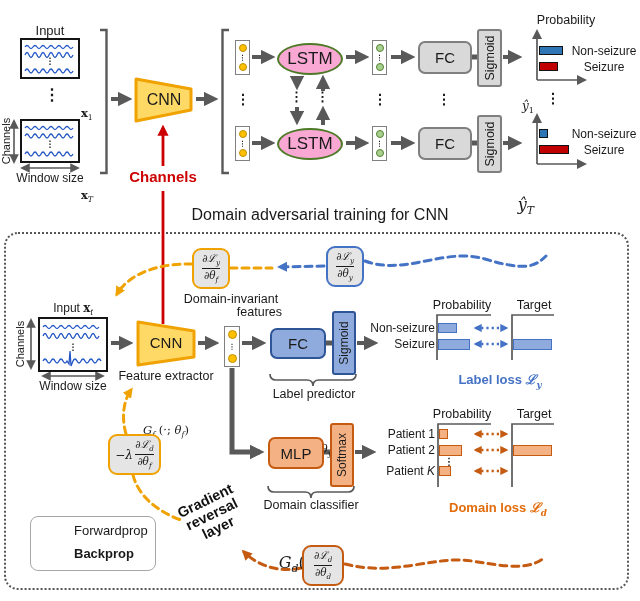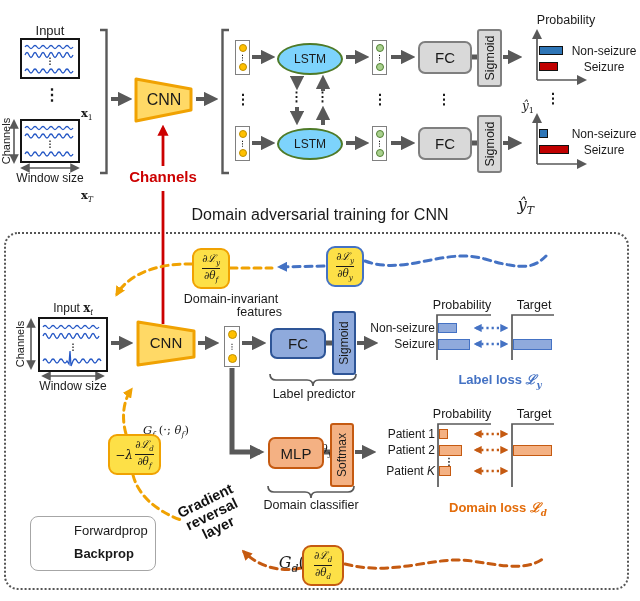--- a/index.html
+++ b/index.html
@@ -6,32 +6,32 @@
   #fig{position:relative;width:640px;height:601px;background:#fff;overflow:hidden;
        font-family:"Liberation Sans",sans-serif;color:#1a1a1a;}
   .lbl{position:absolute;font-size:12px;color:#1a1a1a;white-space:nowrap;line-height:1.1;}
   .ctr{text-align:center;}
   .rgt{text-align:right;}
   .mathser{font-family:"DejaVu Serif",serif;margin-top:40px;}
   .node{position:absolute;display:flex;align-items:center;justify-content:center;box-sizing:border-box;}
   .gray-node{background:#D9D9D9;border:2.5px solid #7F7F7F;border-radius:7px;font-size:15px;}
   .blue-node{background:#8FAADC;border:2.5px solid #2E5597;border-radius:7px;font-size:15px;}
   .orange-node{background:#F4B183;border:2.5px solid #C55A11;border-radius:7px;font-size:15px;}
-  .lstm{background:#7dd3fc;border:2.5px solid #4E7A28;border-radius:50%;font-size:12px;}
+  .lstm{background:#f9a8d4;border:2.5px solid #4E7A28;border-radius:50%;font-size:17px;}
   .vtext{transform:rotate(-90deg);white-space:nowrap;font-size:12.5px;}
   .vec{position:absolute;background:#fff;border:1.8px solid #808080;box-sizing:border-box;
        display:flex;flex-direction:column;align-items:center;justify-content:space-between;padding:3px 0;}
   .circ{width:8px;height:8px;border-radius:50%;box-sizing:border-box;}
   .circ.orange{background:#FFC000;border:1.4px solid #BF8F00;}
   .circ.green{background:#A9D18E;border:1.4px solid #538135;}
   .tinydots{font-size:7px;font-weight:bold;line-height:0.8;color:#1a1a1a;}
   .vdots{position:absolute;font-weight:bold;color:#1a1a1a;line-height:0.9;font-size:14px;}
   .wavebox{position:absolute;background:#fff;border:2.4px solid #141414;box-sizing:border-box;}
   .wavebox .wdots{position:absolute;left:50%;transform:translateX(-50%);font-size:9px;font-weight:bold;line-height:1;}
-  .gradbox{position:absolute;background:#fde047;border-radius:9px;display:flex;align-items:center;
+  .gradbox{position:absolute;background:#e5e5e5;border-radius:9px;display:flex;align-items:center;
            justify-content:center;box-sizing:border-box;gap:2px;}
   .gradbox.gold{border:2.6px solid #F0A202;}
   .gradbox.blue{border:2.6px solid #4472C4;}
   .gradbox.dkor{border:2.6px solid #C55A11;}
   .frac{text-align:center;font-family:"DejaVu Serif",serif;font-style:italic;font-size:10.5px;line-height:1.08;color:#1a1a1a;}
   .frac .den{border-top:1.1px solid #1a1a1a;padding-top:1px;margin-top:1px;}
   .pfx{font-family:"DejaVu Serif",serif;font-style:italic;font-size:12px;}
   .bar{position:absolute;box-sizing:border-box;}
   .bar.topblue{background:#2E75B6;border:1.3px solid #111;}
   .bar.topred{background:#C00000;border:1.3px solid #111;}
@@ -304,20 +304,21 @@
         <path d="M3,17 q2,-5 4,0 t4,0 t4,0 t4,0 t4,0 t4,0 t4,0 t4,0 t4,0 t4,0 t4,0 t4,0 t4,0 t4,0"></path>
         <path d="M3,42 q2,-4 4,0 t4,0 t4,0 t4,0 t4,0 t4,0 l2,3 1,-13 1,15 2,-5 q2,-4 4,0 t4,0 t4,0 t4,0 t4,0 t4,0 t4,0"></path>
       </g>
     </svg>
     <span class="wdots" style="top:24px;">⋮</span>
   </div>
   <div class="lbl ctr" style="left:-5px;top:338px;width:50px;font-size:11px;transform:rotate(-90deg);">Channels</div>
   <div class="lbl ctr" style="left:36px;top:380px;width:74px;">Window size</div>
 
   <div class="lbl ctr" style="left:138px;top:335px;width:56px;font-size:15px;">CNN</div>
+  <div class="lbl ctr" style="left:110px;top:370px;width:112px;font-size:12.5px;">Feature extractor</div>
   <div class="lbl ctr mathser" style="left:120px;top:384px;width:92px;font-size:11.5px;"><i>G<sub>f</sub></i> (·; <i>θ<sub>f</sub></i>)</div>
 
   <div class="lbl ctr" style="left:180px;top:293px;width:102px;font-size:12.5px;">Domain-invariant</div>
   <div class="lbl ctr" style="left:180px;top:306px;width:102px;font-size:12.5px;text-align:right;">features</div>
   <div class="vec" style="left:224px;top:326px;width:16px;height:41px;">
     <span class="circ orange" style="width:9px;height:9px;"></span>
     <span class="tinydots">⋮</span>
     <span class="circ orange" style="width:9px;height:9px;"></span>
   </div>
 

